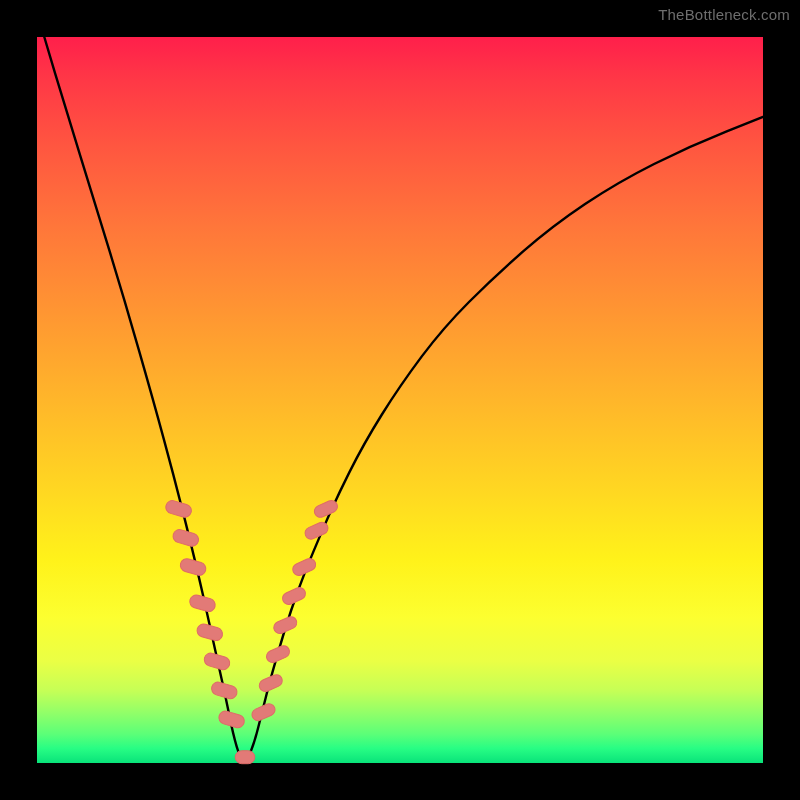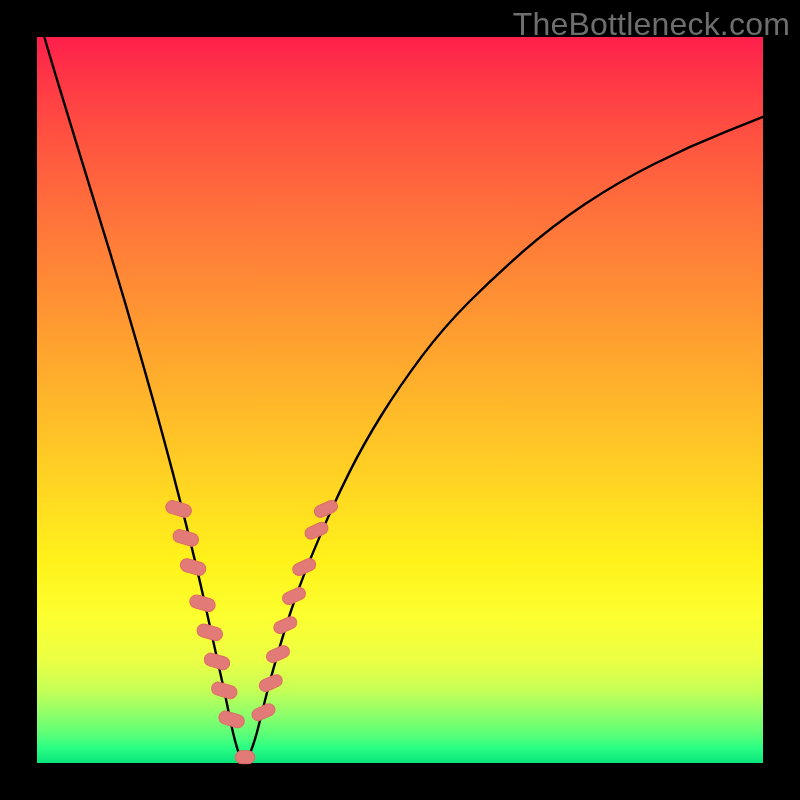--- a/index.html
+++ b/index.html
@@ -43,21 +43,21 @@
       #5cff78 96%,
       #28fd84 98%,
       #09e37a 100%
     );
   }
   .watermark {
     position: absolute;
     top: 6px;
     right: 10px;
     color: #6e6e6e;
-    font-size: 32px;
+    font-size: 15px;
     font-weight: 500;
     letter-spacing: 0.2px;
     user-select: none;
   }
   svg.curve {
     position: absolute;
     left: 0;
     top: 0;
     width: 726px;
     height: 726px;

